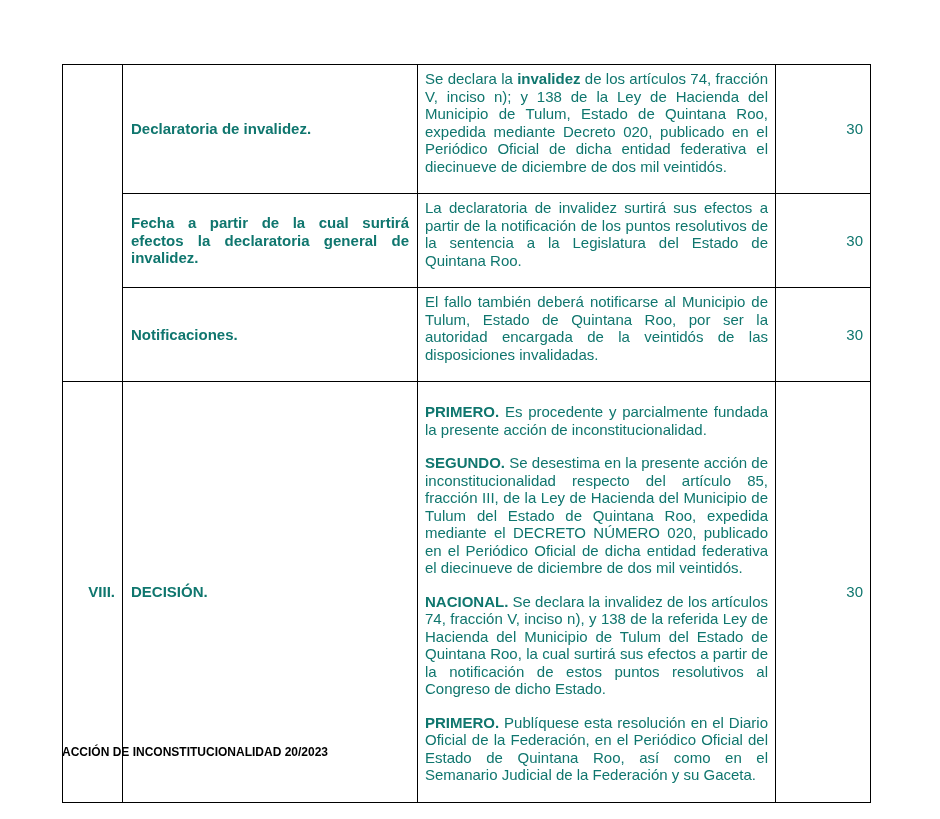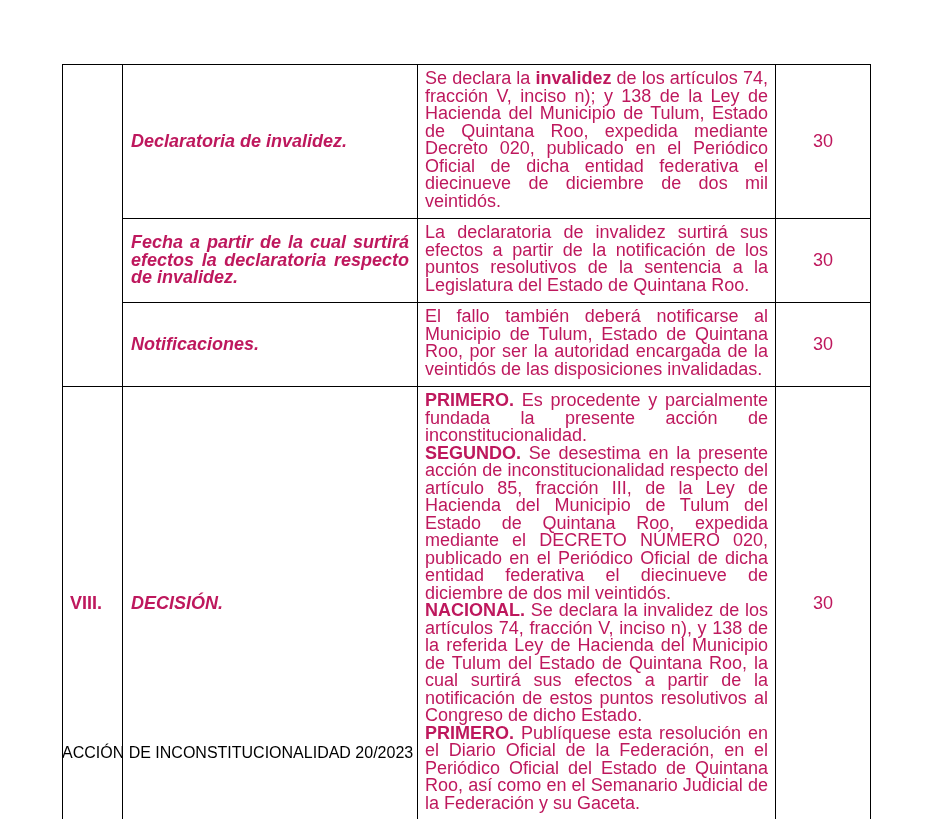--- a/index.html
+++ b/index.html
@@ -16,59 +16,58 @@
   table.doc-table {
     position: absolute;
     left: 62px;
     top: 64px;
     width: 808px;
     border-collapse: collapse;
     table-layout: fixed;
   }
   td {
     border: 1.5px solid #000000;
-    padding: 8px 7px;
-    font-size: 18px;
+    padding: 18px 7px;
+    font-size: 15px;
     line-height: 17.5px;
     vertical-align: middle;
-    color: #be185d;
+    color: #0f766e;
     overflow: hidden;
   }
   tr.row-1 { height: 114px; }
   tr.row-2 { height: 83px; }
   tr.row-3 { height: 70px; }
   tr.row-4 { height: 392px; }
   td.section-cell {
-    text-align: left;
+    text-align: right;
     font-weight: bold;
   }
   td.topic-cell {
     font-weight: bold;
     text-align: justify;
     padding-left: 8px;
     padding-right: 8px;
-    font-style: italic;
   }
   td.content-cell {
     text-align: justify;
     vertical-align: top;
     padding-top: 5px;
   }
   td.page-cell {
-    text-align: center;
+    text-align: right;
   }
-  .res-paragraph { text-align: justify; }
+  .res-paragraph { text-align: justify; margin-top: 16px; }
   .res-label { font-weight: bold; }
   .bold-inline { font-weight: bold; }
   .footer {
     position: absolute;
     left: 62px;
     top: 742px;
-    font-weight: normal;
-    font-size: 16px;
+    font-weight: bold;
+    font-size: 12px;
     line-height: 21px;
     color: #000000;
     white-space: nowrap;
     text-align: center;
   }
 </style>
 </head>
 <body>
 
 <div class="page">
@@ -82,21 +81,21 @@
     </colgroup>
     <tbody>
       <tr class="row-1">
         <td class="section-cell" rowspan="3"></td>
         <td class="topic-cell">Declaratoria de invalidez.</td>
         <td class="content-cell"><span>Se declara la </span><span class="bold-inline">invalidez</span><span> de los artículos 74, fracción V, inciso n); y 138 de la Ley de Hacienda del Municipio de Tulum, Estado de Quintana Roo, expedida mediante Decreto 020, publicado en el Periódico Oficial de dicha entidad federativa el diecinueve de diciembre de dos mil veintidós.</span></td>
         <td class="page-cell">30</td>
       </tr>
 
       <tr class="row-2">
-        <td class="topic-cell">Fecha a partir de la cual surtirá efectos la declaratoria respecto de invalidez.</td>
+        <td class="topic-cell">Fecha a partir de la cual surtirá efectos la declaratoria general de invalidez.</td>
         <td class="content-cell">La declaratoria de invalidez surtirá sus efectos a partir de la notificación de los puntos resolutivos de la sentencia a la Legislatura del Estado de Quintana Roo.</td>
         <td class="page-cell">30</td>
       </tr>
 
       <tr class="row-3">
         <td class="topic-cell">Notificaciones.</td>
         <td class="content-cell">El fallo también deberá notificarse al Municipio de Tulum, Estado de Quintana Roo, por ser la autoridad encargada de la veintidós de las disposiciones invalidadas.</td>
         <td class="page-cell">30</td>
       </tr>
 

